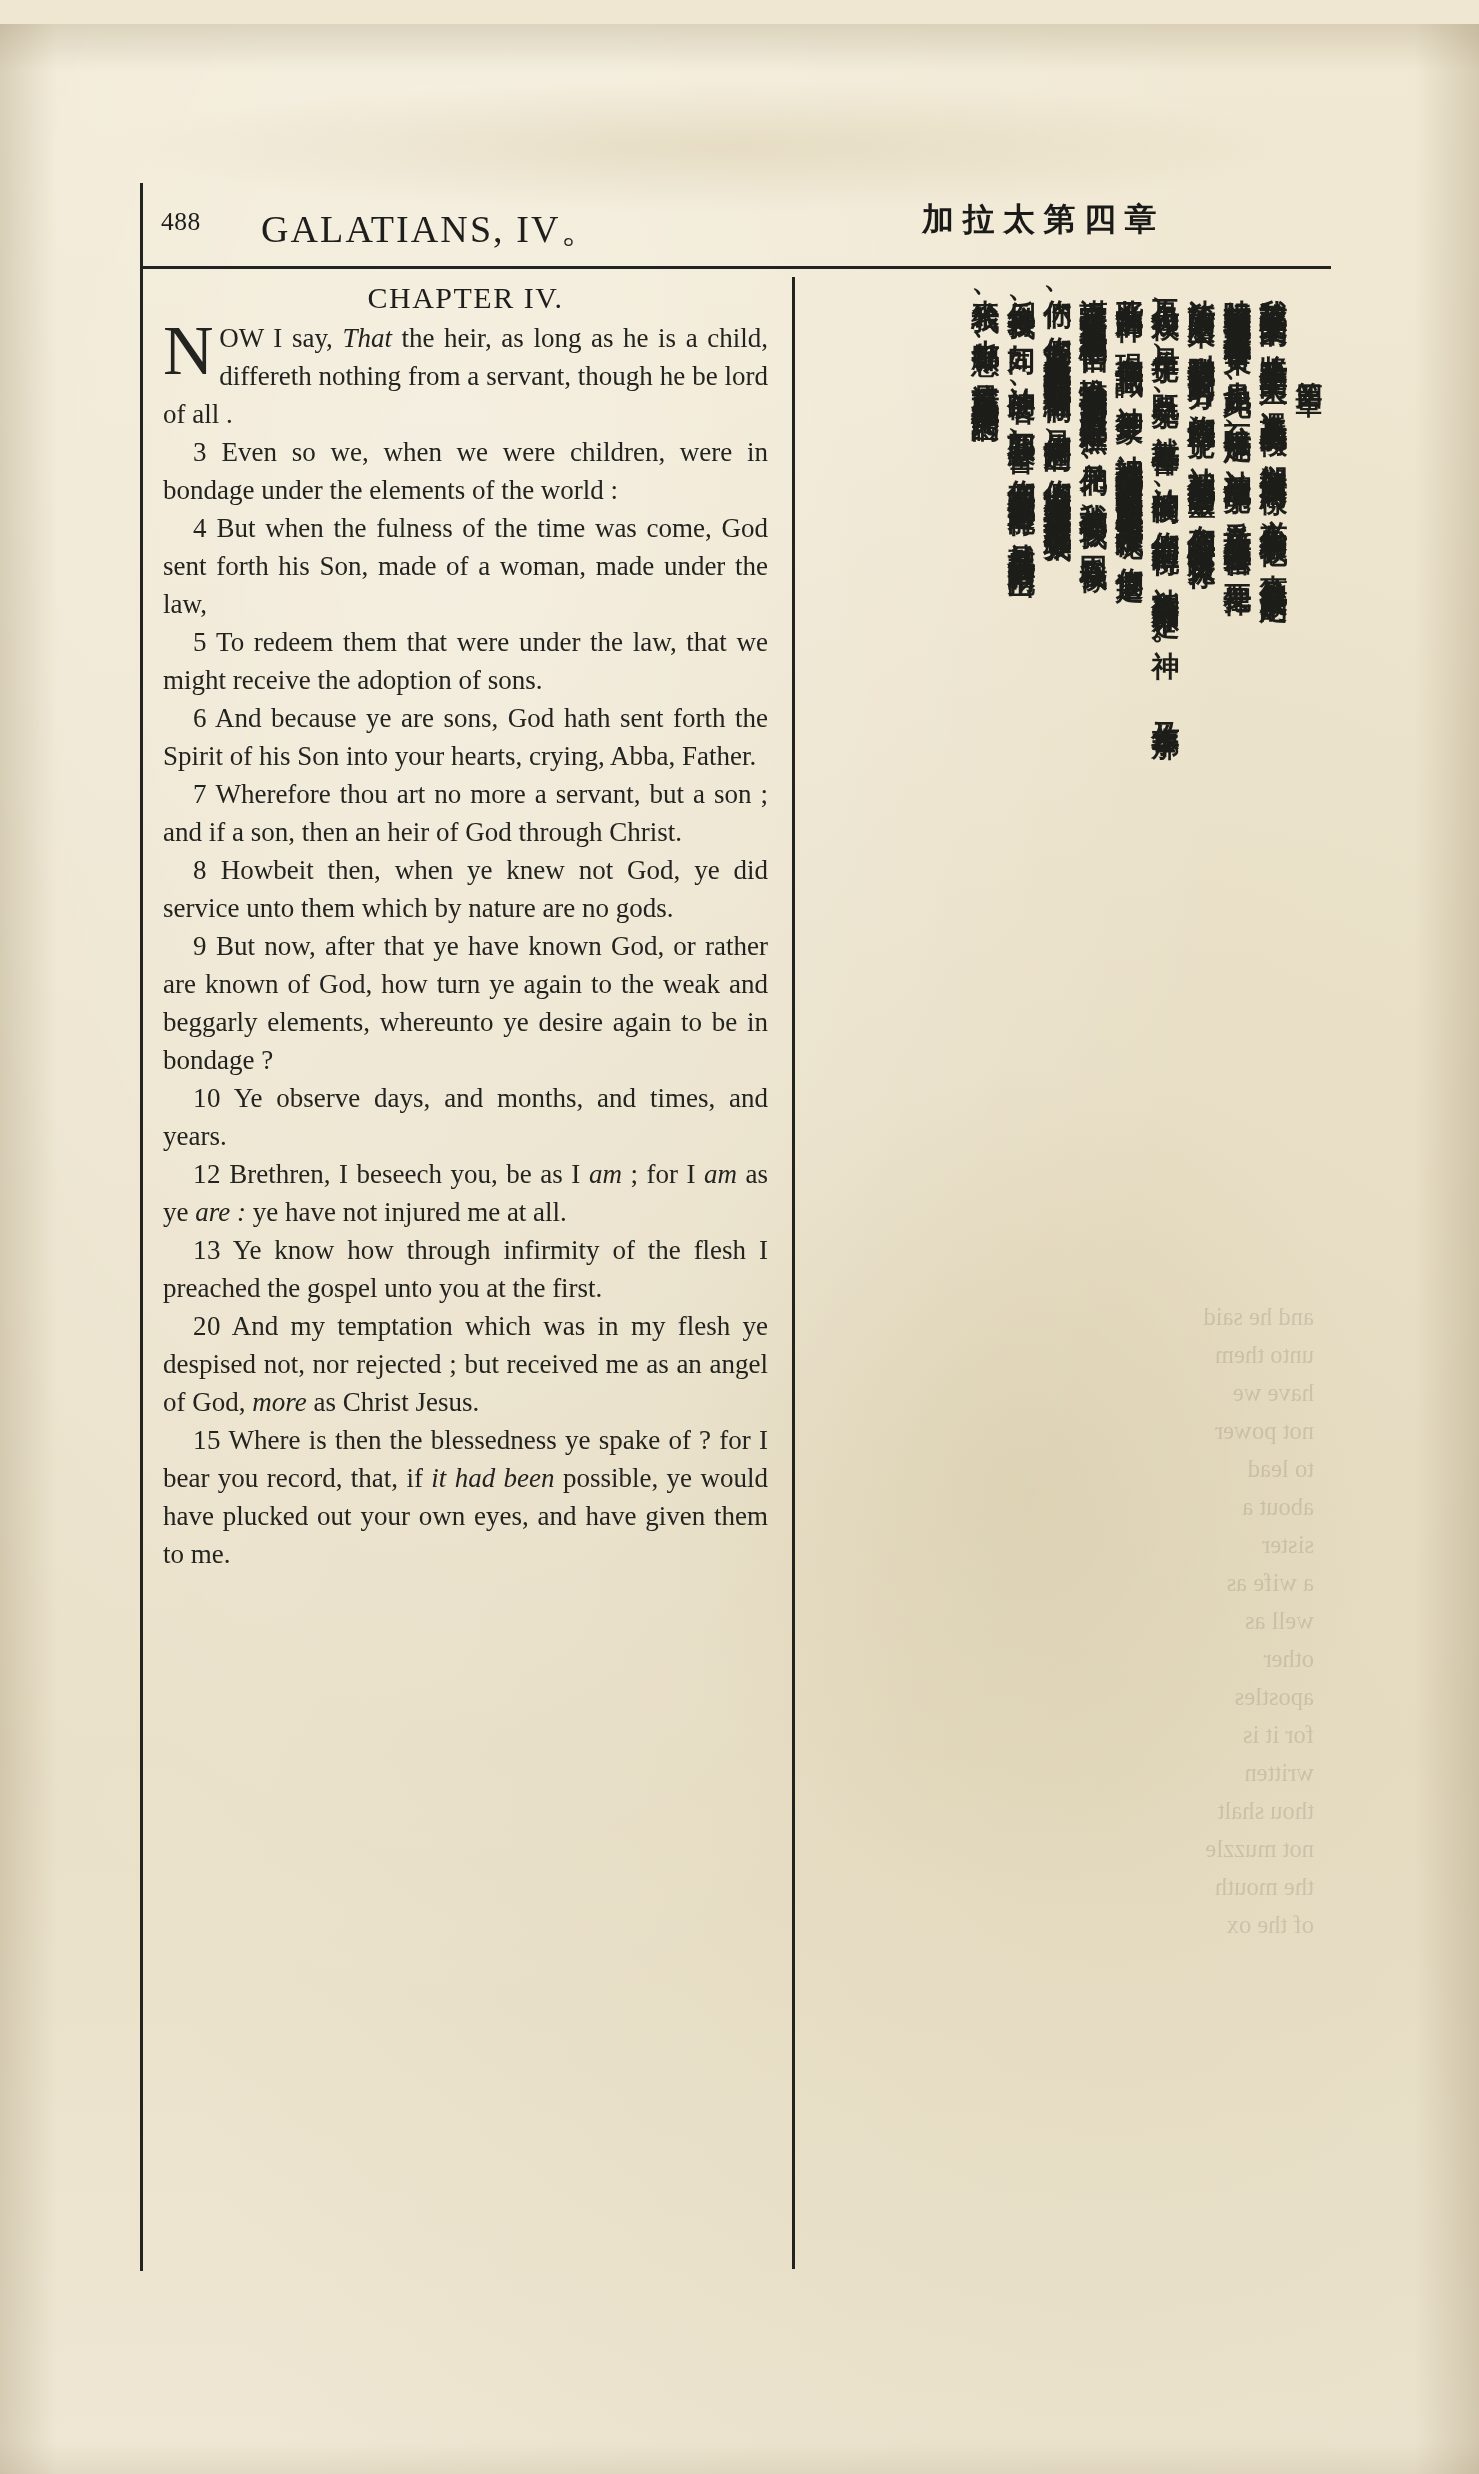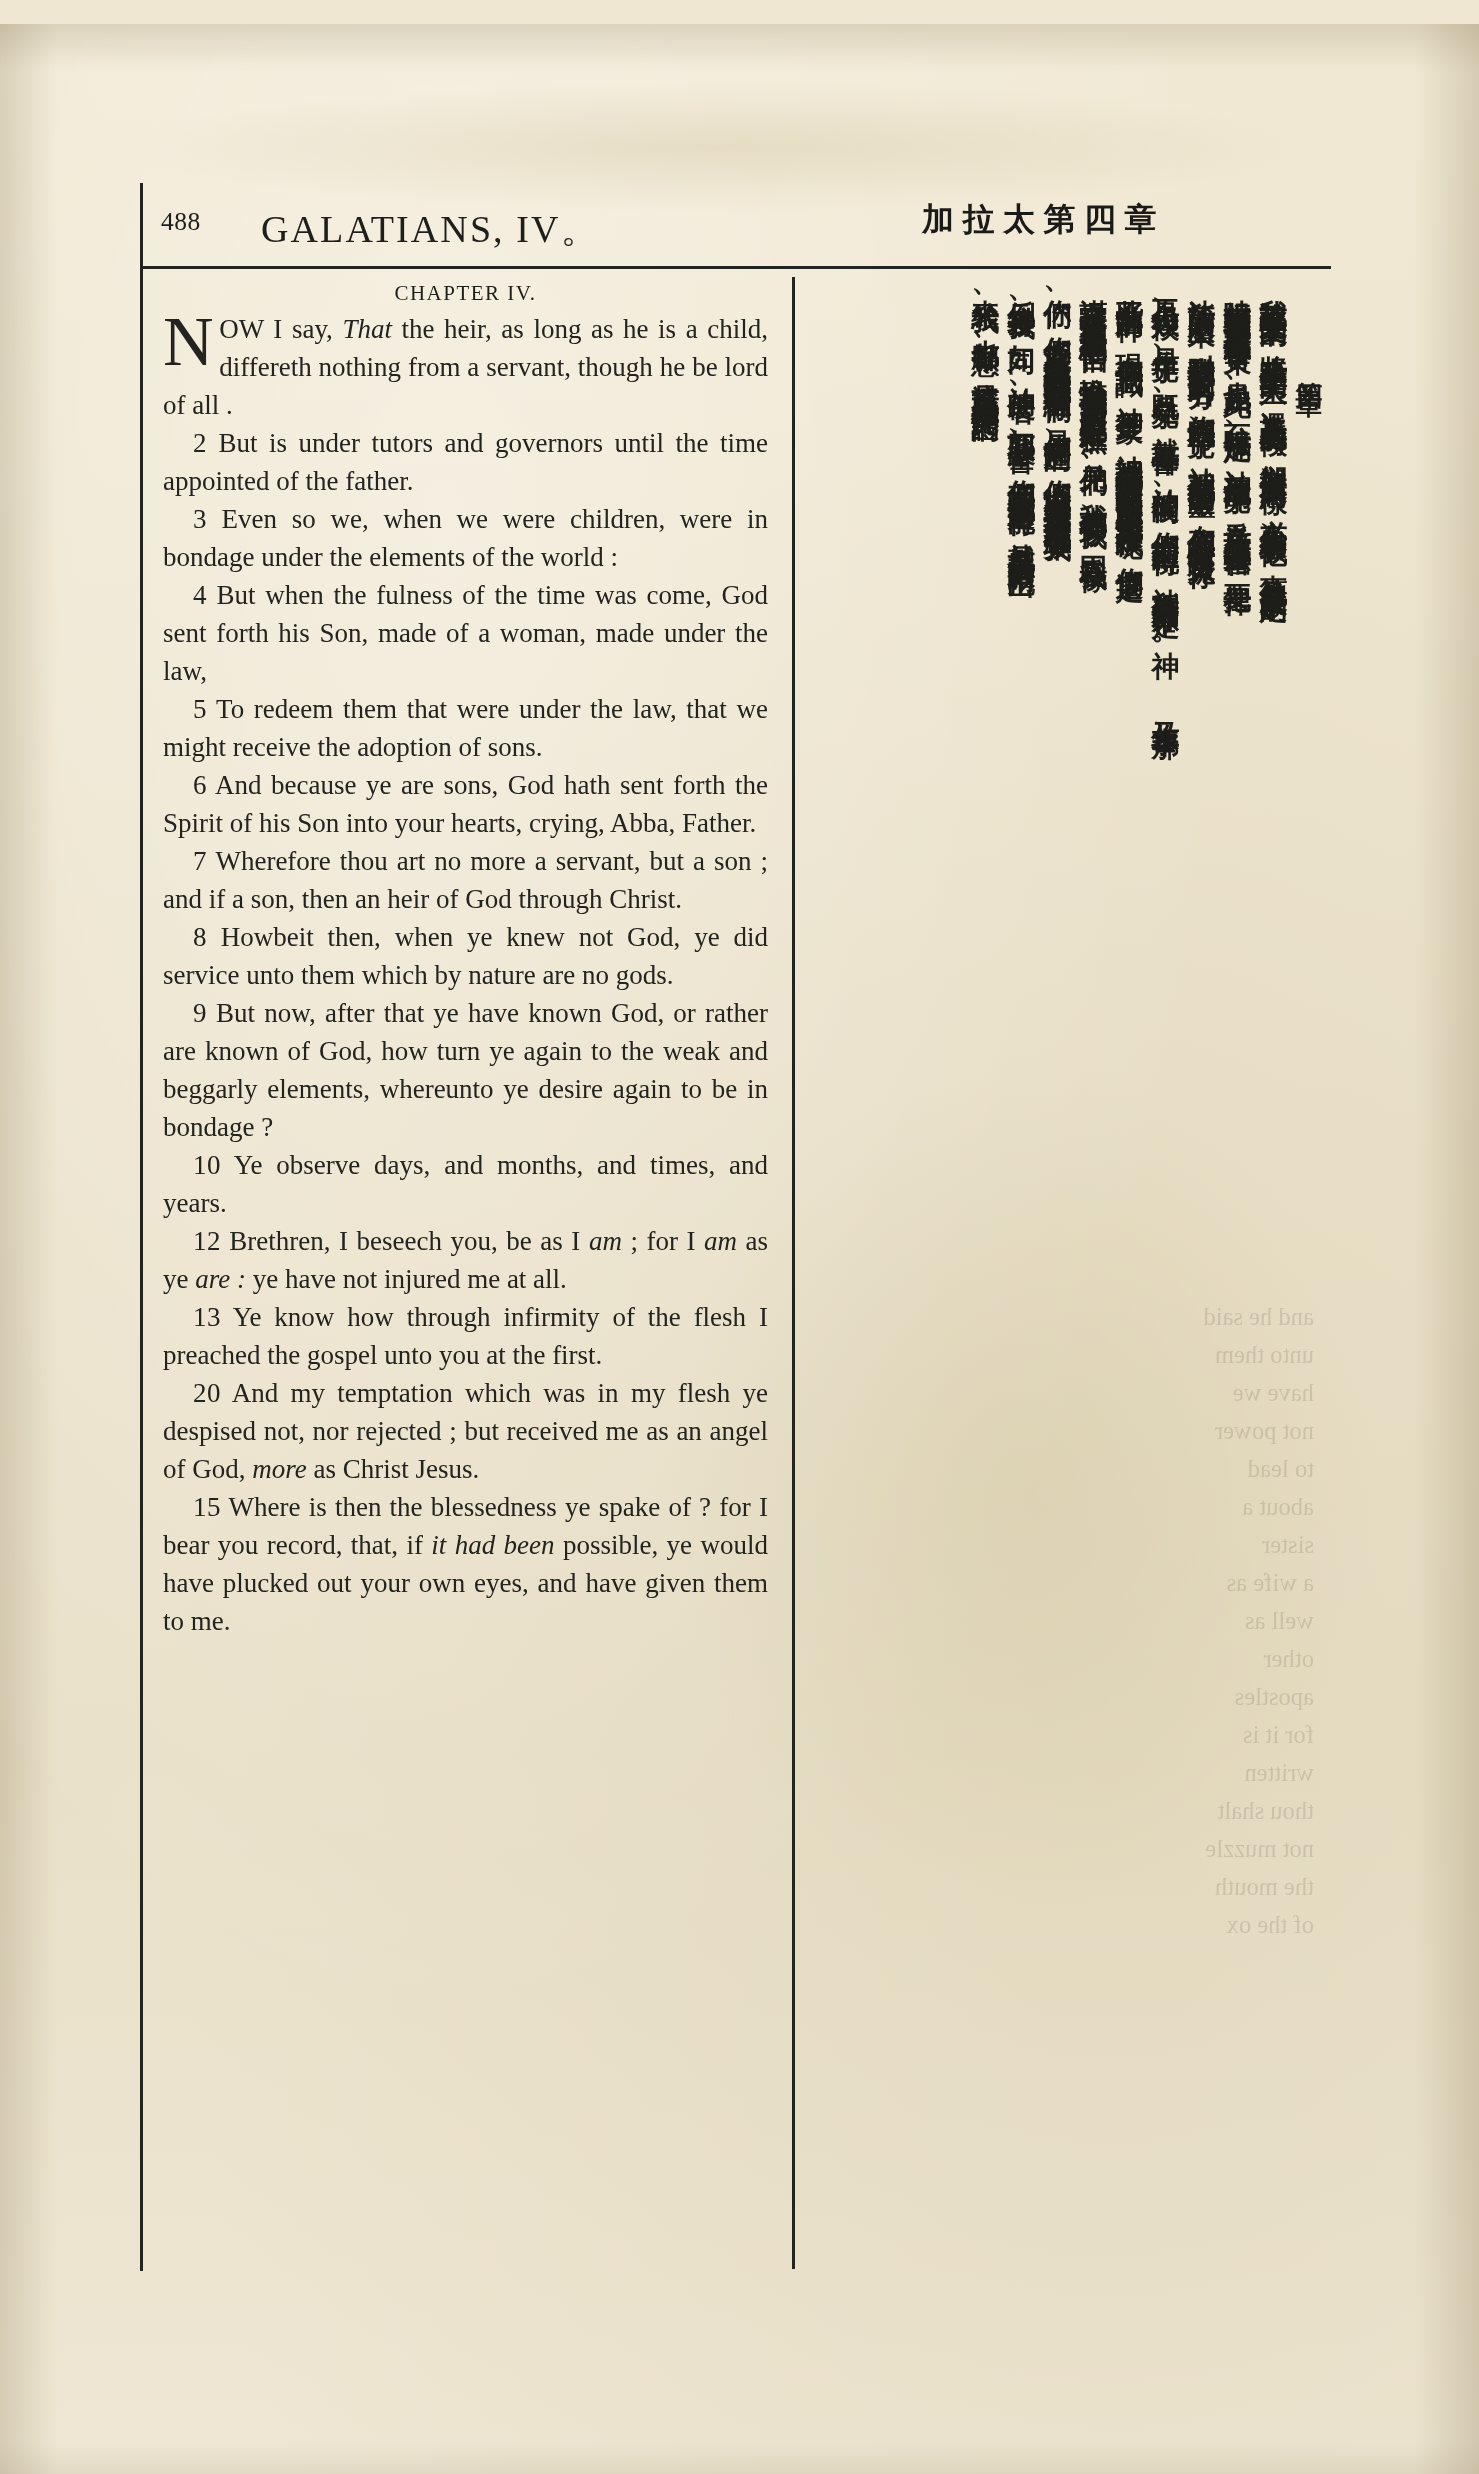--- a/index.html
+++ b/index.html
@@ -136,21 +136,21 @@
   .col-zh {
     position: absolute;
     left: 673px;
     top: 94px;
     width: 510px;
     height: 1990px;
   }
 
   .chapter-title {
     text-align: center;
-    font-size: 21px;
+    font-size: 30px;
     letter-spacing: 1.5px;
     margin: 0 0 3.8px 0;
     color: #1e1e1c;
   }
 
   .verses {
     font-size: 27px;
     line-height: 38px;
     text-align: justify;
     text-justify: inter-word;
@@ -244,21 +244,20 @@
     </div>
 
     <div class="rule-top"></div>
     <div class="rule-left"></div>
     <div class="col-divider"></div>
 
     <div class="col-en">
       <div class="chapter-title">CHAPTER IV.</div>
       <div class="verses">
         <p class="first"><span class="dropcap">N</span>OW I say, <em>That</em> the heir, as long as he is a child, differeth nothing from a servant, though he be lord of all .</p>
-        <p><span class="vn">2</span> But is under tutors and governors until the time appointed of the father.</p>
         <p><span class="vn">3</span> Even so we, when we were children, were in bondage under the elements of the world :</p>
         <p><span class="vn">4</span> But when the fulness of the time was come, God sent forth his Son, made of a woman, made under the law,</p>
         <p><span class="vn">5</span> To redeem them that were under the law, that we might receive the adoption of sons.</p>
         <p><span class="vn">6</span> And because ye are sons, God hath sent forth the Spirit of his Son into your hearts, crying, Abba, Father.</p>
         <p><span class="vn">7</span> Wherefore thou art no more a servant, but a son ; and if a son, then an heir of God through Christ.</p>
         <p><span class="vn">8</span> Howbeit then, when ye knew not God, ye did service unto them which by nature are no gods.</p>
         <p><span class="vn">9</span> But now, after that ye have known God, or rather are known of God, how turn ye again to the weak and beggarly elements, whereunto ye desire again to be in bondage ?</p>
         <p><span class="vn">10</span> Ye observe days, and months, and times, and years.</p>
         <p><span class="vn">12</span> Brethren, I beseech you, be as I <em>am</em> ; for I <em>am</em> as ye <em>are :</em> ye have not injured me at all.</p>
         <p><span class="vn">13</span> Ye know how through infirmity of the flesh I preached the gospel unto you at the first.</p>

